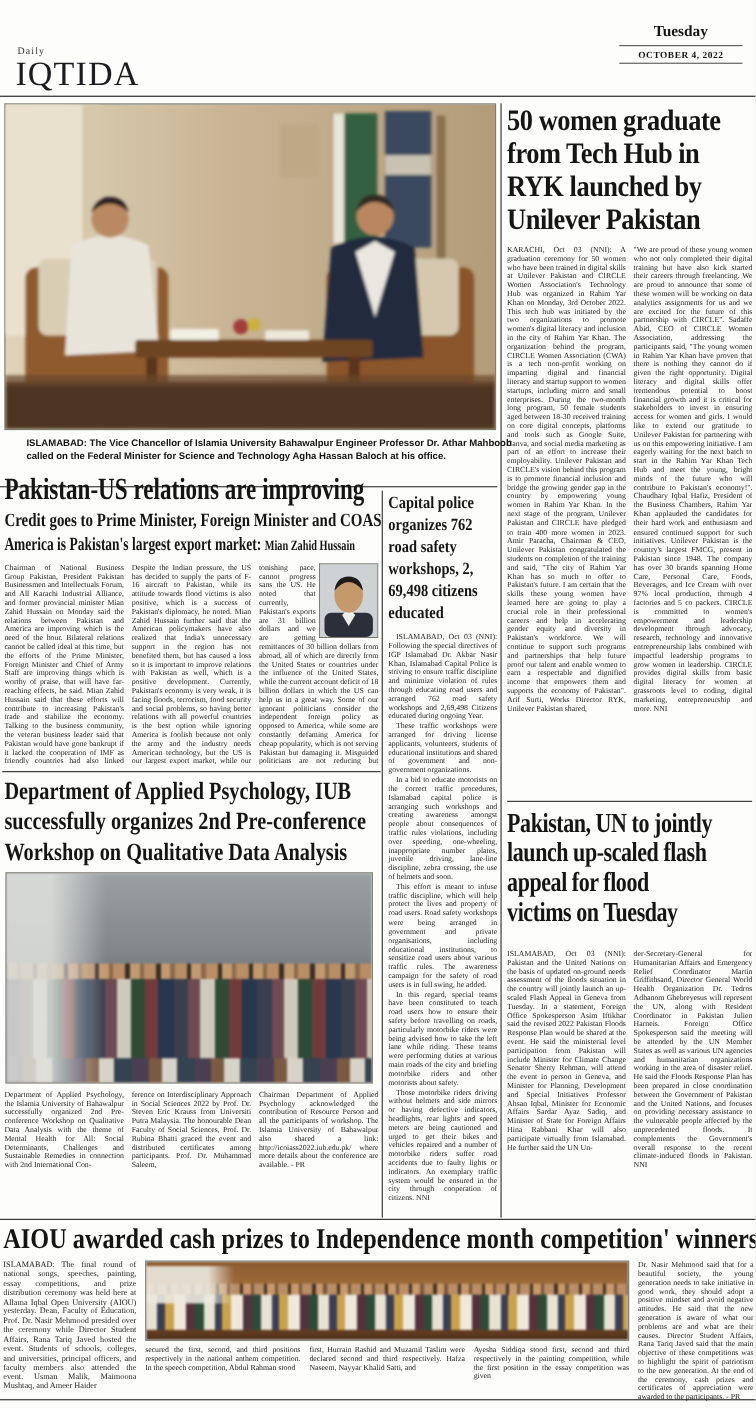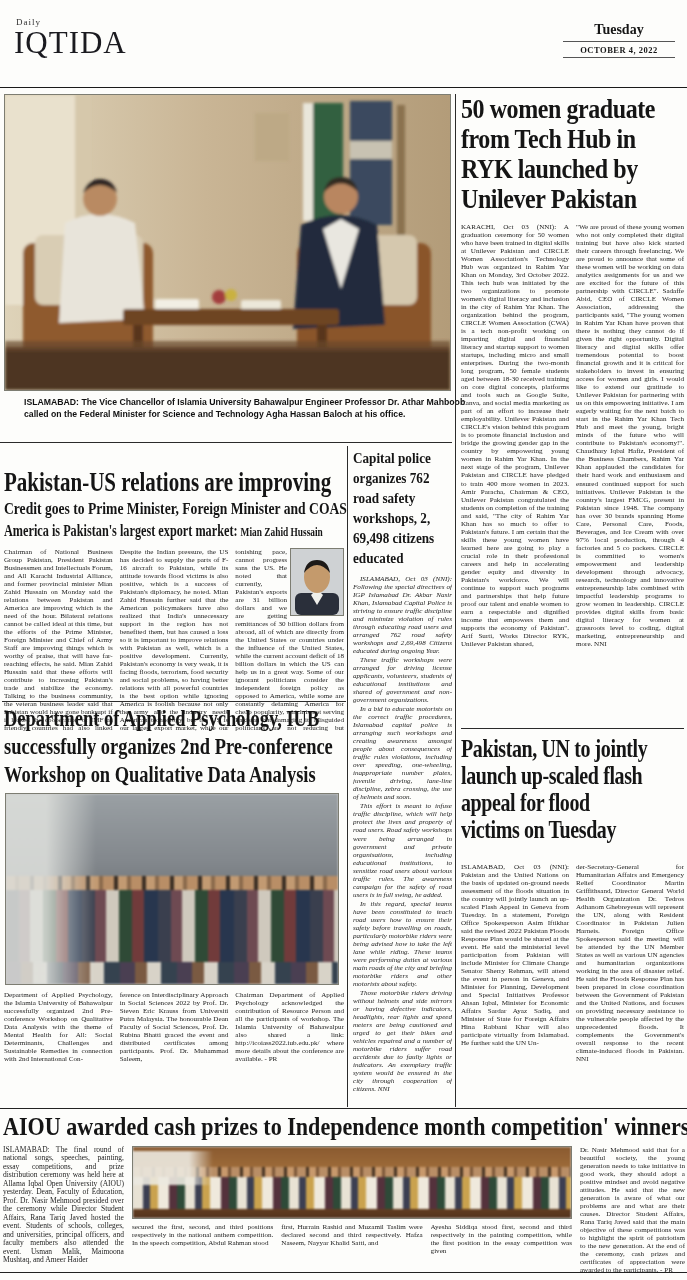--- a/index.html
+++ b/index.html
@@ -2,33 +2,33 @@
 <html><head>
 <meta charset="utf-8">
 <style>
   html,body{margin:0;padding:0;background:#e8e8e8;}
   .page{position:relative;width:687px;height:1280px;background:#fdfdfb;margin:0 auto;
         font-family:"Liberation Serif",serif;color:#151515;overflow:hidden;}
   [data-name]{box-sizing:border-box;}
 
   
   .mast-logo{position:absolute;left:14px;top:18px;line-height:1;}
-  .mast-logo .daily{font-size:9px;letter-spacing:1px;color:#333;display:block;margin-left:2px;}
+  .mast-logo .daily{font-size:9px;letter-spacing:1px;color:#333;display:block;margin-left:2px;margin-top:24px;}
   .mast-logo .iqtida{font-size:31px;letter-spacing:1px;color:#1b1b20;font-weight:500;}
   .mast-title{position:absolute;left:0;right:0;top:6px;text-align:center;
               font-size:57px;font-weight:700;letter-spacing:1px;color:#0d0d0d;}
   .mast-date{position:absolute;right:12px;top:22px;width:112px;text-align:center;}
   .mast-date .day{font-size:14px;font-weight:700;padding-bottom:3px;}
   .mast-date .date{font-size:8.5px;font-weight:700;border-top:1px solid #555;border-bottom:1px solid #555;
                    padding:3px 0 2px 0;letter-spacing:.5px;}
   .mast-rule{position:absolute;left:0;top:87px;width:687px;border-top:1.6px solid #1a1a1a;}
 
   
   .body-text{font-size:7.1px;line-height:1.13;text-align:justify;color:#1c1c1c;}
-  .body-text p{margin:0;text-indent:7px;font-style:italic;}
+  .body-text p{margin:0;text-indent:7px;}
   .colrow{display:flex;gap:7px;}
   .colrow>div{flex:1;min-width:0;}
   .hl-lines div{white-space:nowrap;}
   .fit{transform-origin:0 0;white-space:nowrap;}
   .rule{border-top:1px solid #2a2a2a;}
   .photo-frame{border:1px solid #7d7d72;overflow:hidden;background:#ccc;}
 
   
   .main-photo{position:absolute;left:4px;top:94px;width:447px;height:297px;}
   .main-caption{position:absolute;left:4px;top:396px;width:447px;
@@ -40,21 +40,21 @@
   .right-col{position:absolute;left:461px;top:94px;width:223px;height:1013px;overflow:hidden;}
   .th-headline{font-size:27px;font-weight:700;line-height:30px;letter-spacing:-.5px;
                width:250px;transform:scaleX(.89);transform-origin:0 0;}
   .th-body{margin-top:9px;height:500px;overflow:hidden;}
   .right-col .rule{margin-top:5px;}
   .un-headline{margin-top:6px;font-size:25px;font-weight:600;line-height:27px;letter-spacing:-.5px;
                width:280px;transform:scaleX(.8);transform-origin:0 0;}
   .un-body{margin-top:20px;height:258px;overflow:hidden;}
 
   
-  .pakus{position:absolute;left:4px;top:466px;width:340px;}
+  .pakus{position:absolute;left:4px;top:430px;width:340px;}
   .pakus-rule{position:absolute;left:0;top:442px;width:452px;border-top:1px solid #2b2b2b;}
   .pakus-hl{font-size:28px;font-weight:700;line-height:32px;transform:scaleX(.75);}
   .pakus-sub1{font-size:17px;font-weight:600;line-height:22px;transform:scaleX(.8);}
   .pakus-sub2{font-size:17px;font-weight:600;line-height:22px;transform:scaleX(.72);}
   .pakus-sub2 .attr{font-size:13px;}
   .pakus-body{margin-top:5px;height:183px;overflow:hidden;}
   .portrait{float:right;width:54px;height:68px;margin:0 0 2px 3px;}
 
   
   .cap-divider{position:absolute;left:347px;top:446px;height:661px;border-left:1px solid #2b2b2b;}

